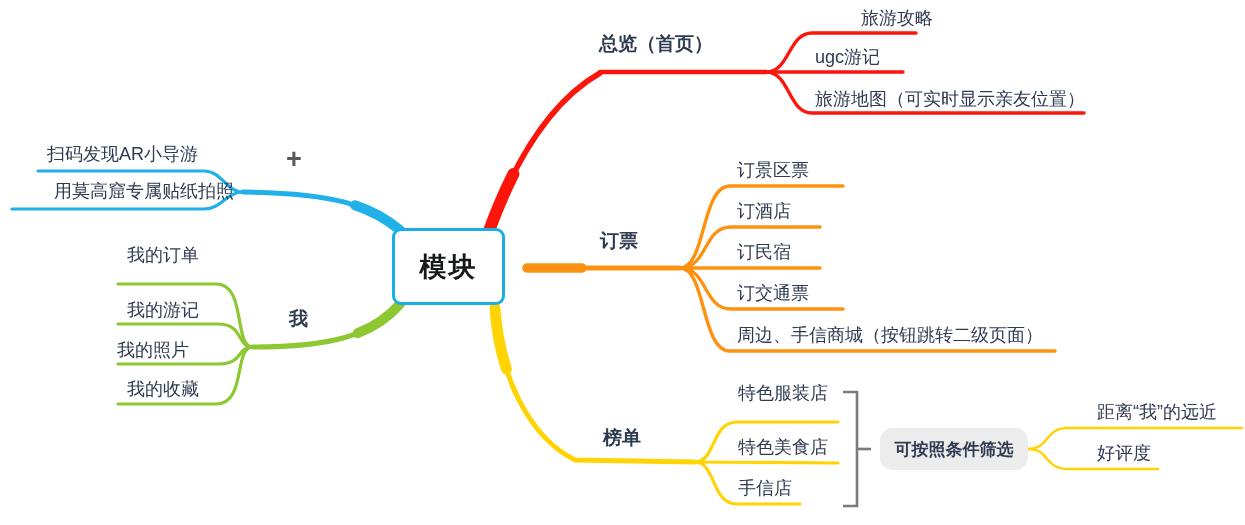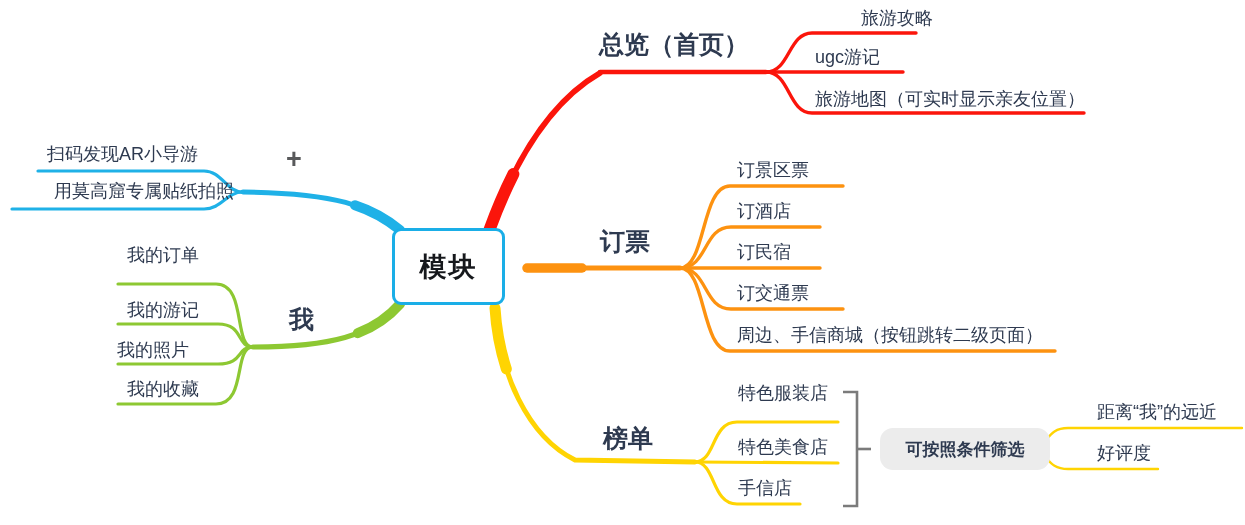--- a/index.html
+++ b/index.html
@@ -5,29 +5,29 @@
   html,body{margin:0;padding:0;background:#ffffff;}
   .canvas{
     position:relative;width:1245px;height:525px;background:#ffffff;overflow:hidden;
     font-family:"Liberation Sans","DejaVu Sans",sans-serif;color:#2e3a50;
   }
   svg.lines{position:absolute;left:0;top:0;}
   .topic{
     position:absolute;font-size:18px;line-height:22px;white-space:nowrap;
     color:#2e3a50;cursor:default;
   }
-  .topic.bold{font-size:25px;font-weight:700;}
+  .topic.bold{font-size:19px;font-weight:700;}
   .root-box{
     position:absolute;left:392px;top:228px;width:113px;height:77px;
     background:#ffffff;border:3px solid #1aaee7;border-radius:9px;
     display:flex;align-items:center;justify-content:center;box-sizing:border-box;
   }
   .root-box span{font-size:27px;font-weight:700;color:#16181c;letter-spacing:2px;}
   .summary-box{
-    position:absolute;left:880px;top:428px;width:170px;height:42px;
+    position:absolute;left:880px;top:428px;width:148px;height:42px;
     background:#ececec;border-radius:13px;
     display:flex;align-items:center;justify-content:center;
   }
   .summary-box span{font-size:17px;font-weight:700;color:#2e3a50;}
   .plus-sign{
     position:absolute;left:286px;top:146px;font-size:27px;font-weight:900;
     color:#58595b;line-height:27px;
   }
 </style>
 </head>

